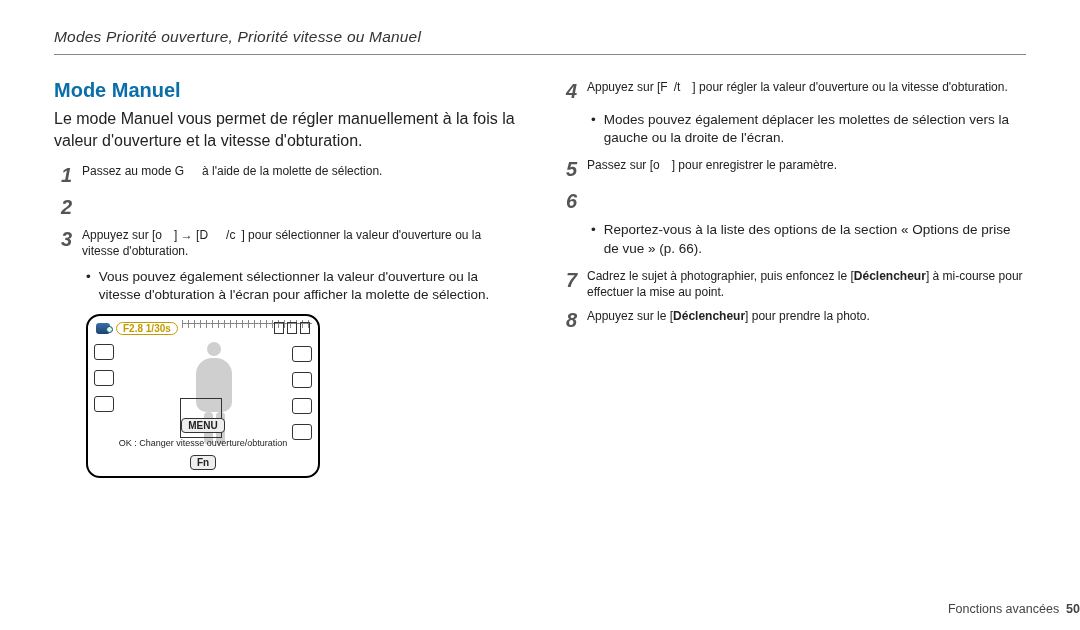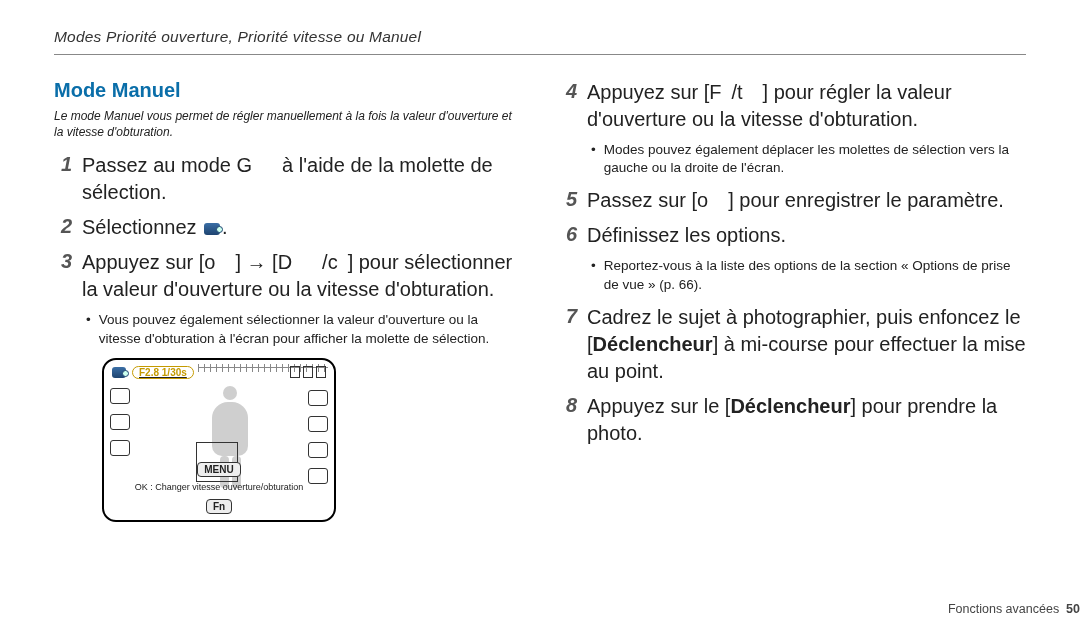--- a/index.html
+++ b/index.html
@@ -2,30 +2,30 @@
 <html><head>
 <meta charset="utf-8">
 <style>
   html,body{margin:0;padding:0;background:#fff;font-family:"Segoe UI",Arial,sans-serif;color:#222;}
   .page{width:1080px;height:630px;position:relative;box-sizing:border-box;padding:28px 54px 0 54px;}
   .header-rule{border-bottom:1px solid #888;margin-top:4px;}
   .header-text{font-style:italic;font-size:15.5px;letter-spacing:.2px;color:#333;padding-bottom:4px;}
   .cols{display:flex;gap:38px;margin-top:24px;}
   .col{flex:1;min-width:0;}
   .section-title{color:#0a6ea9;font-weight:700;font-size:20px;margin-bottom:6px;}
-  .intro{font-size:12px;line-height:1.35;font-style:italic;}
+  .intro{font-size:16px;line-height:1.35;}
   .steps{margin-top:12px;}
   .step{display:flex;gap:10px;margin-bottom:8px;align-items:flex-start;}
   .num{font-style:italic;font-weight:600;font-size:20px;color:#555;width:18px;flex:none;text-align:right;line-height:1.2;}
-  .step-body{font-size:20px;line-height:1.35;flex:1;}
+  .step-body{font-size:12px;line-height:1.35;flex:1;}
   .sub{margin:4px 0 10px 32px;}
   .sub-row{display:flex;gap:8px;font-size:13.5px;line-height:1.35;align-items:flex-start;}
   .sub-row::before{content:"•";flex:none;}
   .bold{font-weight:700;}
-  .figure{margin-top:10px;margin-left:48px;width:230px;height:160px;border:2px solid #000;border-radius:14px;position:relative;background:#fff;overflow:hidden;text-decoration:underline;}
+  .figure{margin-top:10px;margin-left:32px;width:230px;height:160px;border:2px solid #000;border-radius:14px;position:relative;background:#fff;overflow:hidden;}
   .fig-top{display:flex;align-items:center;gap:4px;padding:6px 6px 0 6px;}
   .fig-chip{border:1.5px solid #c49a00;color:#c49a00;border-radius:10px;padding:0 6px;font-size:10px;font-weight:700;background:#fff;}
   .fig-scale{flex:1;height:10px;border-top:1px solid #888;position:relative;}
   .fig-scale::after{content:"";position:absolute;left:0;right:0;top:-4px;height:8px;background:repeating-linear-gradient(90deg,#888 0 1px,transparent 1px 6px);}
   .fig-ind{position:absolute;right:8px;top:6px;display:flex;gap:3px;align-items:center;}
   .fig-ind span{width:8px;height:10px;border:1px solid #333;display:inline-block;}
   .fig-icons-l{position:absolute;left:6px;top:28px;display:flex;flex-direction:column;gap:10px;}
   .fig-icons-r{position:absolute;right:6px;top:30px;display:flex;flex-direction:column;gap:10px;}
   .ficon{width:18px;height:14px;border:1.3px solid #333;border-radius:3px;}
   .fig-bottom{position:absolute;bottom:6px;left:6px;right:6px;display:flex;align-items:center;gap:6px;flex-direction:column;}
@@ -57,23 +57,20 @@
       <div class="intro">Le mode Manuel vous permet de régler manuellement à la fois la valeur d'ouverture et la vitesse d'obturation.</div>
 
       <div class="steps">
         <div class="step">
           <div class="num">1</div>
           <div class="step-body">Passez au mode G  à l'aide de la molette de sélection.</div>
         </div>
 
         <div class="step">
           <div class="num">2</div>
-          <div class="step-body">
-            <span>Sélectionnez </span><span class="modeicon"></span><span>.</span>
-          </div>
         </div>
 
         <div class="step">
           <div class="num">3</div>
           <div class="step-body">Appuyez sur [o ] → [D  /c ] pour sélectionner la valeur d'ouverture ou la vitesse d'obturation.</div>
         </div>
         <div class="sub">
           <div class="sub-row">
               <span>Vous pouvez également sélectionner la valeur d'ouverture ou la vitesse d'obturation à l'écran pour afficher la molette de sélection.</span>
             </div>
@@ -131,21 +128,20 @@
             </div>
         </div>
 
         <div class="step">
           <div class="num">5</div>
           <div class="step-body">Passez sur [o ] pour enregistrer le paramètre.</div>
         </div>
 
         <div class="step">
           <div class="num">6</div>
-          <div class="step-body">Définissez les options.</div>
         </div>
         <div class="sub">
           <div class="sub-row">
               <span>Reportez-vous à la liste des options de la section « Options de prise de vue » (p. 66).</span>
             </div>
         </div>
 
         <div class="step">
           <div class="num">7</div>
           <div class="step-body">

